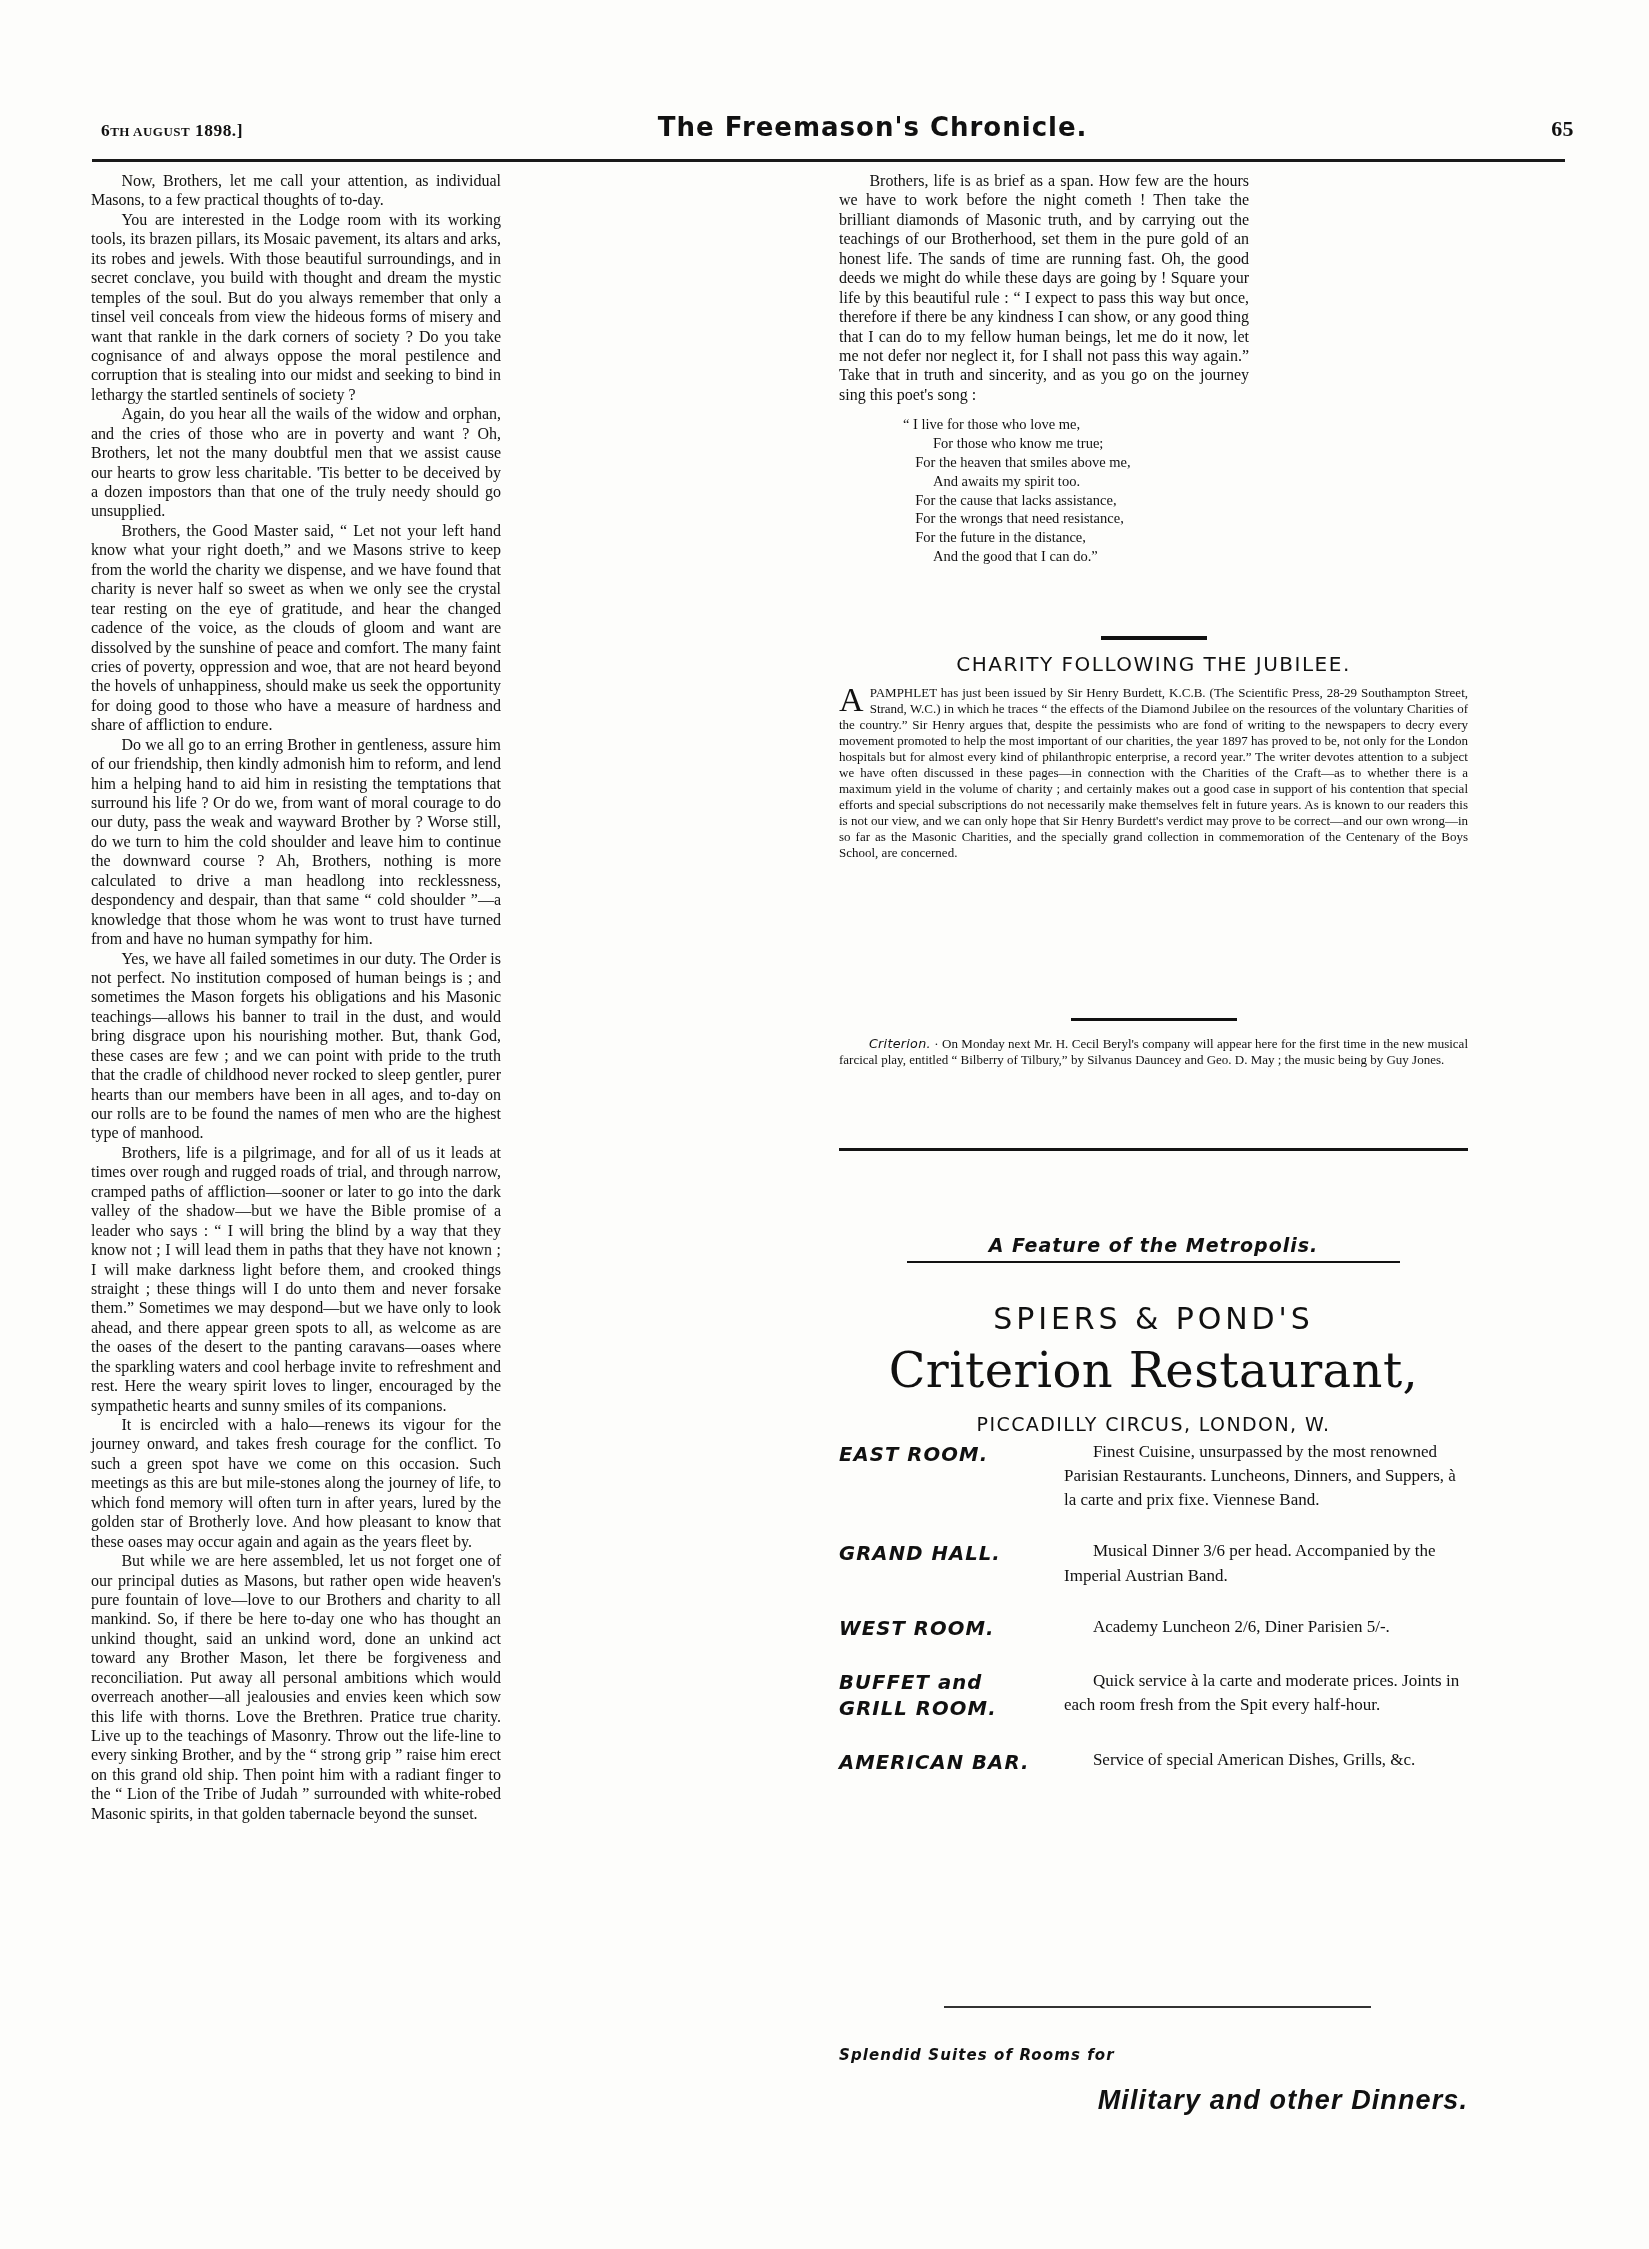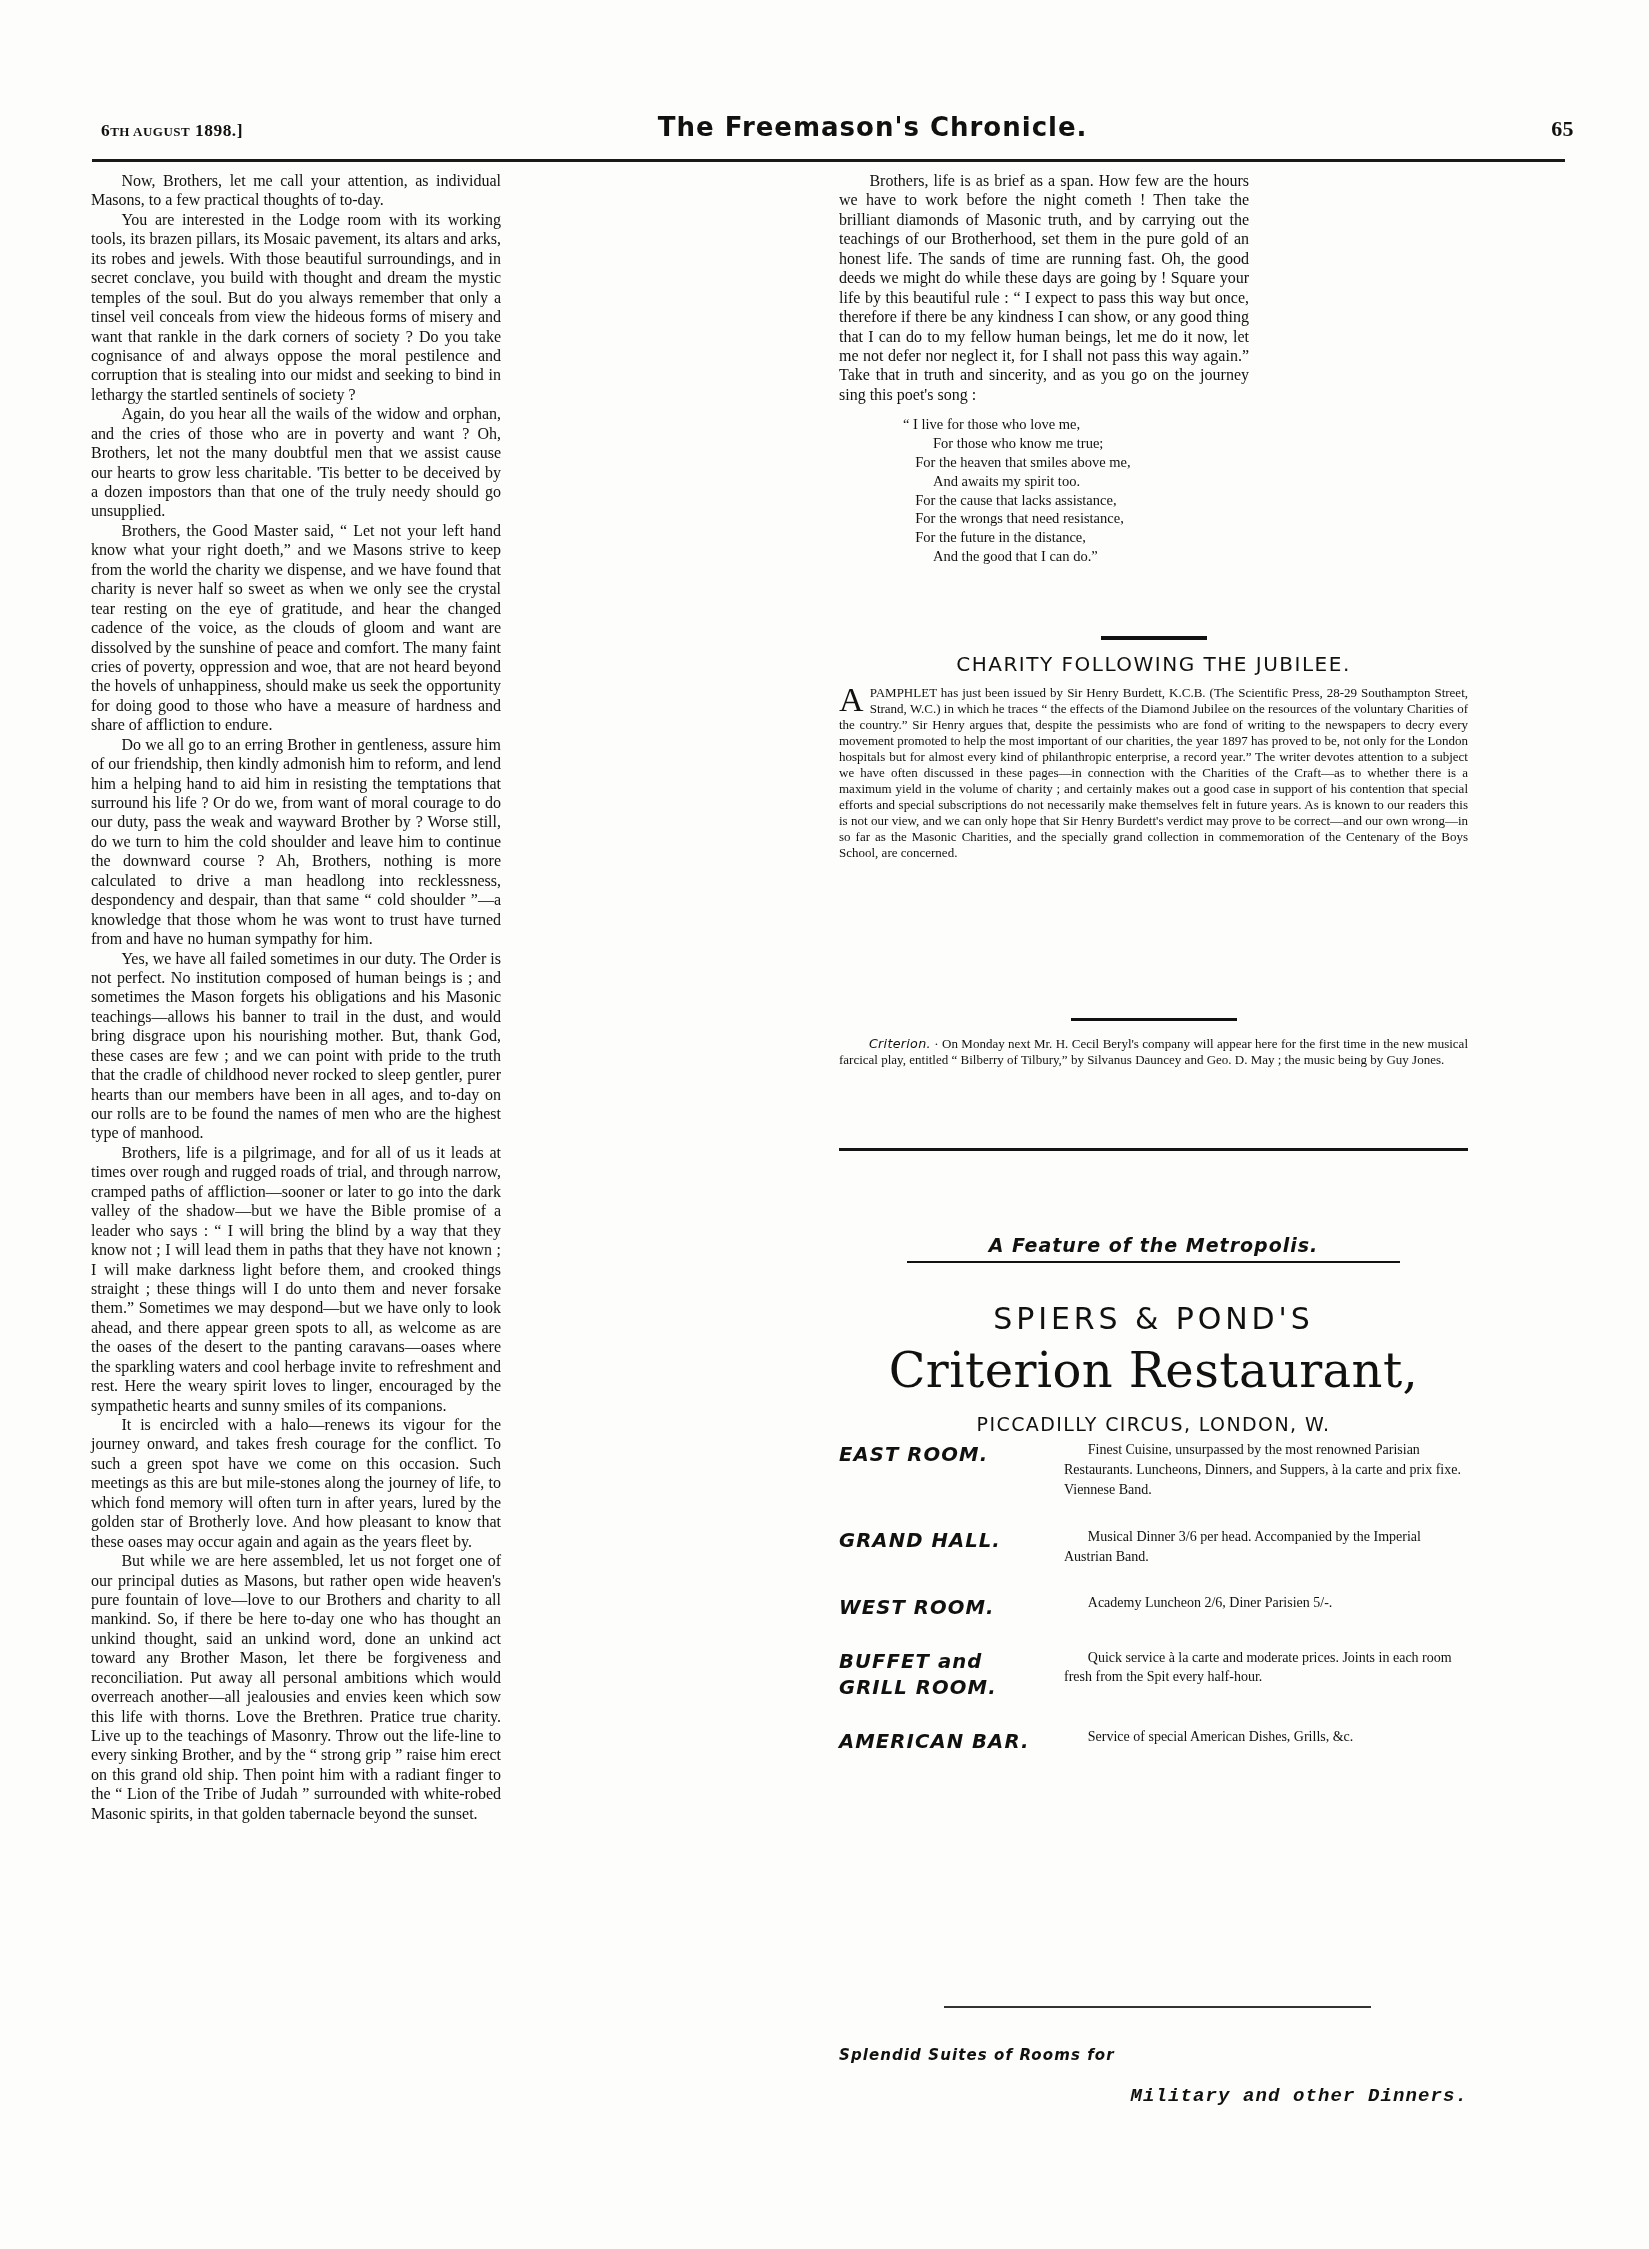--- a/index.html
+++ b/index.html
@@ -208,45 +208,45 @@
     font-style: italic;
     font-weight: bold;
     font-size: 19.6px;
     letter-spacing: 1.1px;
     line-height: 1.30;
     padding-top: 1.7px;
   }
   .room-label .ln { display: block; white-space: nowrap; }
   .room-desc {
     flex: 1 1 auto;
-    font-size: 14px;
+    font-size: 17px;
     line-height: 1.42;
     text-align: left;
     text-indent: 1.7em;
   }
 
   .suites-rule {
     height: 1.7px;
     background: #333;
     width: 427px;
     margin-left: 105px;
   }
   .suites-1 {
     font-family: "DejaVu Sans", sans-serif;
     font-style: italic;
     font-weight: bold;
     font-size: 15px;
     letter-spacing: 1.1px;
     white-space: nowrap;
   }
   .suites-2 {
-    font-family: Liberation Mono, monospace;
-    font-style: italic;
-    font-weight: bold;
-    font-size: 19px;
+    font-family: Liberation Sans, sans-serif;
+    font-style: italic;
+    font-weight: bold;
+    font-size: 27px;
     letter-spacing: 1.1px;
     white-space: nowrap;
     text-align: right;
   }
 </style>
 </head>
 <body>
 
 <div id="page">
 

